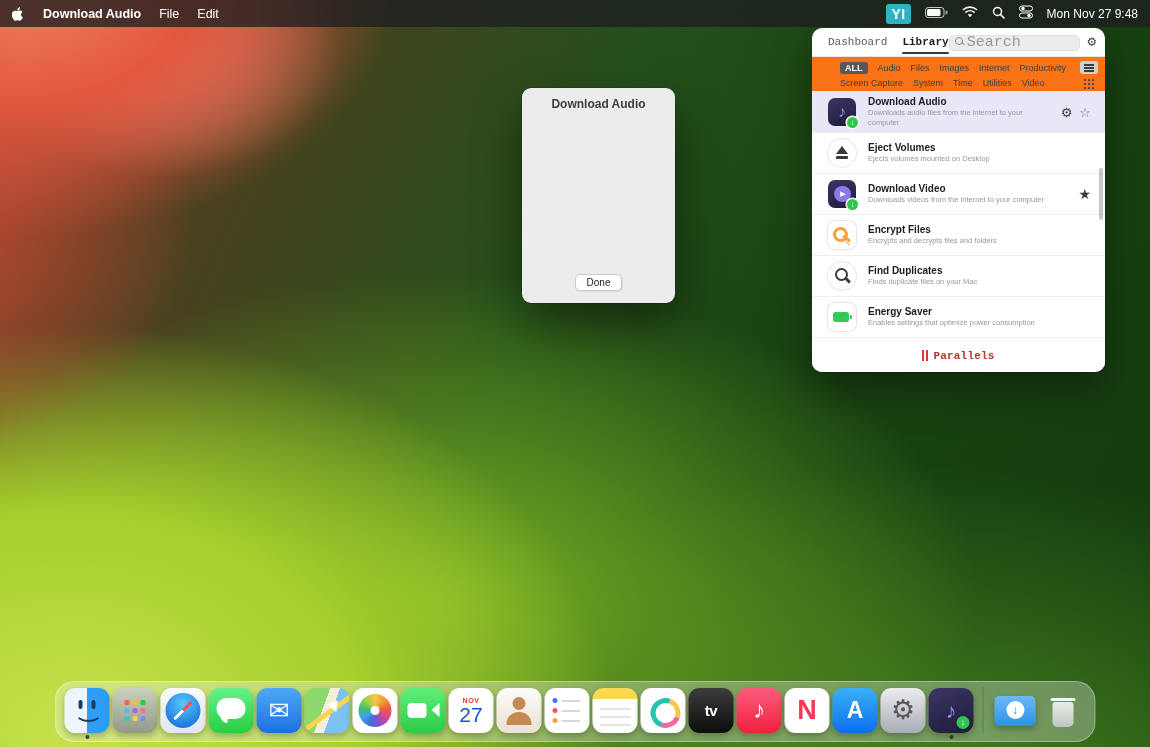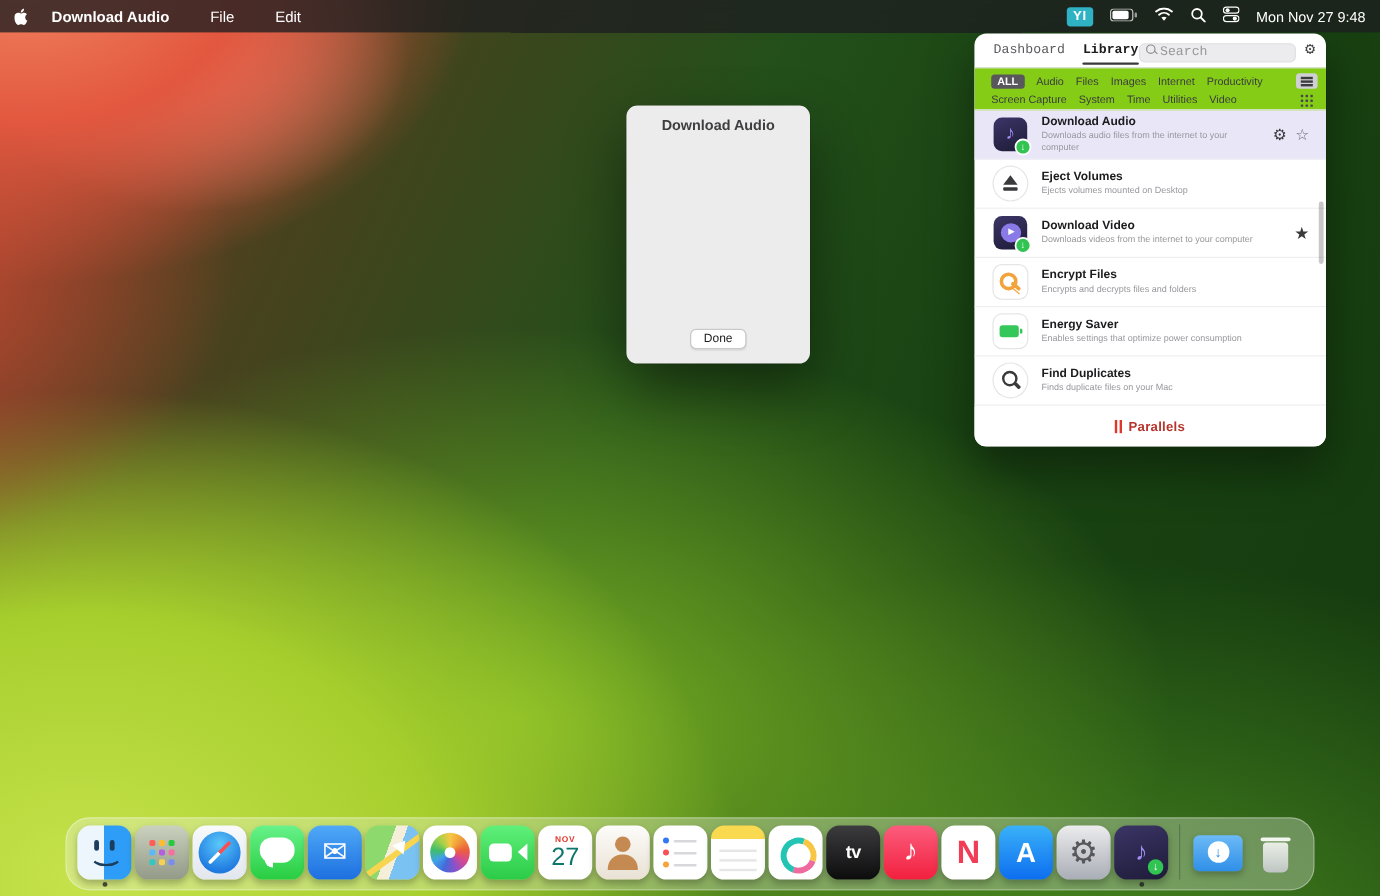--- a/index.html
+++ b/index.html
@@ -28,24 +28,24 @@
     position:absolute; top:0; left:0; right:0; height:27px;
     background:rgba(30,30,32,0.78);
     backdrop-filter:blur(20px);
     display:flex; align-items:center;
     color:#fff; font-size:12.5px;
     padding:0 12px; z-index:50;
   }
   .mb-left { display:flex; align-items:center; gap:18px; }
   .mb-apple { display:flex; align-items:center; }
   .mb-appname { font-weight:700; }
-  .mb-item { cursor:default;margin-left:16px; }
+  .mb-item { cursor:default; }
   .mb-right { margin-left:auto; display:flex; align-items:center; gap:14px; }
   .input-badge {
-    background:#2fb3c4; color:#fff; font-size:11px; font-weight:700;
+    background:#2fb3c4; color:#fff; font-size:14px; font-weight:700;
     padding:2px 5px; border-radius:3px; letter-spacing:0.5px;
   }
   .mb-clock { font-size:12px; }
 
   
   .dialog {
     position:absolute; left:522px; top:88px; width:153px; height:215px;
     background:#ececec; border-radius:9px;
     box-shadow:0 22px 50px rgba(0,0,0,0.45), 0 0 0 0.5px rgba(0,0,0,0.2);
     z-index:20;
@@ -98,30 +98,30 @@
   .search-wrap::before {
     content:""; position:absolute; left:6px; top:4px; width:6px; height:6px;
     border:1.3px solid #8e8e93; border-radius:50%;
   }
   .search-wrap::after {
     content:""; position:absolute; left:12px; top:10px; width:4px; height:1.3px;
     background:#8e8e93; transform:rotate(45deg);
   }
   .search-input {
     width:100%; height:16px; background:#ececee; border:1px solid #e1e1e3;
-    border-radius:5px; font-size:11px; padding:0 6px 0 17px; color:#333;
+    border-radius:5px; font-size:15px; padding:0 6px 0 17px; color:#333;
     font-family:inherit; outline:none;
   }
   .search-input::placeholder { color:#97979c; }
   .tb-gear { font-size:14px; color:#48484c; margin-left:8px; cursor:default; line-height:1; }
 
   .tb-filters {
-    position:relative; background:#84cc16;
+    position:relative; background:#f97316;
     border-top:1px solid #e5e5e7; border-bottom:1px solid #e5e5e7;
-    padding:5px 36px 6px 14px; height:36px;
+    padding:5px 36px 6px 28px; height:36px;
   }
   .chip-row { display:flex; gap:10px; align-items:center; margin-bottom:4px; }
   .chip { font-size:9px; color:#3c3c3f; cursor:default; white-space:nowrap; }
   .chip.active { background:#57575c; color:#fff; border-radius:3px; padding:1px 5px; font-weight:700; }
   .view-toggles { position:absolute; right:7px; top:4px; display:flex; flex-direction:column; gap:3px; }
   .vt-btn { width:18px; height:13px; border-radius:3px; position:relative; cursor:default; }
   .vt-list { background:#d0d0d4; }
   .vt-list::before {
     content:""; position:absolute; left:4px; top:3px; width:10px; height:1.5px; background:#3c3c3f;
     box-shadow:0 3px 0 #3c3c3f, 0 6px 0 #3c3c3f;
@@ -195,21 +195,21 @@
   .ticon.find-duplicates { border-radius:50%; }
   .ticon.find-duplicates::before {
     content:""; position:absolute; left:7px; top:6px; width:9px; height:9px;
     border:2.5px solid #3a3a3c; border-radius:50%;
   }
   .ticon.find-duplicates::after {
     content:""; position:absolute; left:17px; top:17px; width:6px; height:2.5px;
     background:#3a3a3c; transform:rotate(45deg); border-radius:1px;
   }
 
-  .tb-footer { position:absolute; left:0; right:0; bottom:0; height:33px; display:flex; align-items:center; justify-content:center; background:#fff; }
+  .tb-footer { position:absolute; left:0; right:0; bottom:0; height:33px; display:flex; align-items:center; justify-content:center; background:#fff;font-family:Liberation Mono, monospace; }
   .brand { display:flex; align-items:center; gap:4px; }
   .brand-bars { width:7px; height:11px; position:relative; }
   .brand-bars::before {
     content:""; position:absolute; left:0; top:0; width:2px; height:11px; background:#e0372c;
     box-shadow:4px 0 0 #e0372c;
   }
   .brand-text { font-size:11px; font-weight:700; color:#b5352c; letter-spacing:0.2px; }
   .tb-scrollbar { position:absolute; right:2px; top:140px; width:4px; height:52px; background:rgba(0,0,0,0.22); border-radius:2px; }
 
   
@@ -280,21 +280,21 @@
   }
   .di-photos::after { content:""; position:absolute; left:50%; top:50%; width:9px; height:9px; margin:-4.5px; background:#fff; border-radius:50%; }
   .di-facetime { background:linear-gradient(180deg,#5ff07a,#2bcb47); }
   .di-facetime::before { content:""; position:absolute; left:7px; top:15px; width:19px; height:15px; background:#fff; border-radius:4px; }
   .di-facetime::after {
     content:""; position:absolute; right:6px; top:15px; width:0; height:0;
     border:7.5px solid transparent; border-right:8px solid #fff;
   }
   .di-calendar { background:#fff; flex-direction:column; }
   .cal-month { color:#e0382e; font-size:7px; font-weight:700; letter-spacing:0.6px; margin-top:4px; }
-  .cal-day { color:#0f766e; font-size:21px; font-weight:300; line-height:1.05; }
+  .cal-day { color:#1d4ed8; font-size:21px; font-weight:300; line-height:1.05; }
   .di-contacts { background:linear-gradient(180deg,#fdfcfa,#e9e1d4); }
   .di-contacts::before { content:""; position:absolute; left:16px; top:9px; width:13px; height:13px; border-radius:50%; background:#c58a52; }
   .di-contacts::after { content:""; position:absolute; left:10px; top:24px; width:25px; height:13px; border-radius:12px 12px 0 0; background:#c58a52; }
   .di-reminders { background:#fff; }
   .di-reminders::before {
     content:""; position:absolute; left:8px; top:10px; width:5px; height:5px; border-radius:50%; background:#3478f6;
     box-shadow:0 10px 0 #fa5056, 0 20px 0 #f7a23b;
   }
   .di-reminders::after {
     content:""; position:absolute; left:17px; top:12px; width:19px; height:2px; background:#d8d8dc; border-radius:1px;
@@ -476,35 +476,35 @@
   </div>
       <div class="tool-row">
     <div class="ticon encrypt-files"></div>
     <div class="tool-text">
       <div class="tool-name">Encrypt Files</div>
       <div class="tool-desc">Encrypts and decrypts files and folders</div>
     </div>
     <div class="tool-trailing"></div>
   </div>
       <div class="tool-row">
+    <div class="ticon find-duplicates"></div>
+    <div class="tool-text">
+      <div class="tool-name">Find Duplicates</div>
+      <div class="tool-desc">Finds duplicate files on your Mac</div>
+    </div>
+    <div class="tool-trailing"></div>
+  </div>
+      <div class="tool-row">
     <div class="ticon energy-saver"></div>
     <div class="tool-text">
       <div class="tool-name">Energy Saver</div>
       <div class="tool-desc">Enables settings that optimize power consumption</div>
     </div>
     <div class="tool-trailing"></div>
   </div>
-      <div class="tool-row">
-    <div class="ticon find-duplicates"></div>
-    <div class="tool-text">
-      <div class="tool-name">Find Duplicates</div>
-      <div class="tool-desc">Finds duplicate files on your Mac</div>
-    </div>
-    <div class="tool-trailing"></div>
-  </div>
     </div>
 
   <div class="tb-footer">
     <div class="brand">
       <span class="brand-bars"></span>
       <span class="brand-text">Parallels</span>
     </div>
   </div>
   <div class="tb-scrollbar"></div>
 </div>

